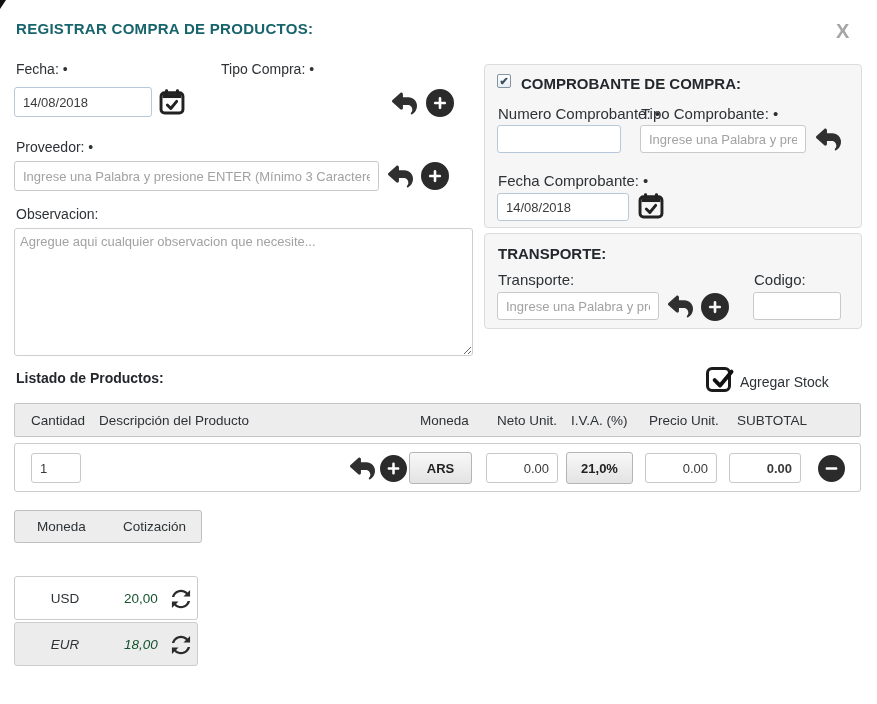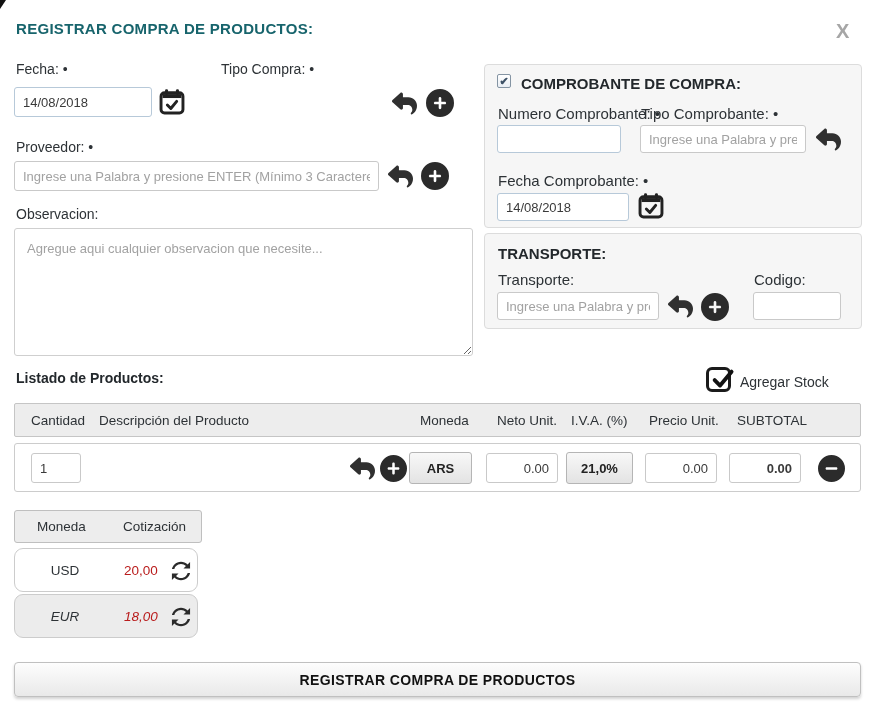--- a/index.html
+++ b/index.html
@@ -22,21 +22,21 @@
     padding:0 8px; font-family:"Liberation Sans",sans-serif; font-size:13px; color:#3a3a3a;
     background:#fff; outline:none; }
   .inp::placeholder { color:#a2a2a2; opacity:1; }
   .inp.blue { border-color:#b7c9d9; }
   .inp.small { height:28px; }
   .inp.num { text-align:right; }
   .inp.bold { font-weight:700; }
   .inp.disabled { background:#f0f0f0; border-color:#d6d6d6; color:#4f8f96; font-weight:700; }
 
   textarea.obs { position:absolute; left:14px; top:228px; width:459px; height:128px;
-    border:1px solid #cfcfcf; border-radius:3px; padding:12px; resize:both;
+    border:1px solid #cfcfcf; border-radius:3px; padding:5px; resize:both;
     font-family:"Liberation Sans",sans-serif; font-size:13px; color:#3a3a3a; outline:none; }
   textarea.obs::placeholder { color:#a2a2a2; opacity:1; }
 
   .panel { position:absolute; left:484px; width:378px; background:#f6f6f6;
     border:1px solid #dcdcdc; border-radius:4px; }
   .panel .lbl { font-size:15px; }
 
   .icon-abs { position:absolute; display:inline-flex; align-items:center; justify-content:center;
     cursor:pointer; }
 
@@ -60,26 +60,26 @@
   .gbtn { position:absolute; height:32px; border:1px solid #b5b5b5; border-radius:3px;
     background:linear-gradient(#f8f8f8,#e3e3e3); font-size:13px; font-weight:700; color:#222;
     display:flex; align-items:center; justify-content:center; cursor:pointer; }
 
   .cot-head { position:absolute; left:14px; top:510px; width:188px; height:33px;
     background:#ededed; border:1px solid #bfbfbf; border-radius:3px;
     display:flex; align-items:center; }
   .cot-head span { flex:1; text-align:center; font-size:13.5px; color:#2d3236; }
 
   .cot-row { position:absolute; left:14px; width:184px; height:44px;
-    background:#fff; border:1px solid #cccccc; border-radius:9px; }
+    background:#fff; border:1px solid #cccccc; border-radius:3px;margin-top:28px; }
   .cot-row.alt { background:#ececec;font-style:italic; }
   .cot-row .cur { position:absolute; left:20px; top:14px; width:60px; text-align:center;
     font-size:13.5px; color:#2d3236; }
   .cot-row .val { position:absolute; left:96px; top:14px; width:60px; text-align:center;
-    font-size:13.5px; color:#b91c1c; }
+    font-size:13.5px; color:#14532d; }
   .cot-row .icon-abs { left:152px; top:8px; }
 
   .submit { position:absolute; left:14px; top:662px; width:847px; height:35px;
     border:1px solid #c0c0c0; border-radius:4px;
     background:linear-gradient(#fdfdfd,#e9e9e9);
     box-shadow:0 2px 3px rgba(0,0,0,.18);
     display:flex; align-items:center; justify-content:center;
     font-size:14px; font-weight:700; color:#111; letter-spacing:.4px; cursor:pointer; }
 </style>
 </head>
@@ -239,15 +239,14 @@
   <div class="cot-row alt" style="top:594px">
     <span class="cur">EUR</span>
     <span class="val">18,00</span>
     <span class="icon-abs">
       <svg width="28" height="28" viewBox="0 0 24 24" style="transform:rotate(45deg)">
           <path fill="#2b2b2b" d="M12 6v3l4-4-4-4v3c-4.42 0-8 3.58-8 8 0 1.57.46 3.03 1.24 4.26L6.7 14.8c-.45-.83-.7-1.79-.7-2.8 0-3.31 2.69-6 6-6zm6.76 1.74L17.3 9.2c.44.84.7 1.79.7 2.8 0 3.31-2.69 6-6 6v-3l-4 4 4 4v-3c4.42 0 8-3.58 8-8 0-1.57-.46-3.03-1.24-4.26z"></path>
         </svg>
     </span>
   </div>
 
-  <div class="submit">REGISTRAR COMPRA DE PRODUCTOS</div>
 
 </div>
 
 </body></html>

